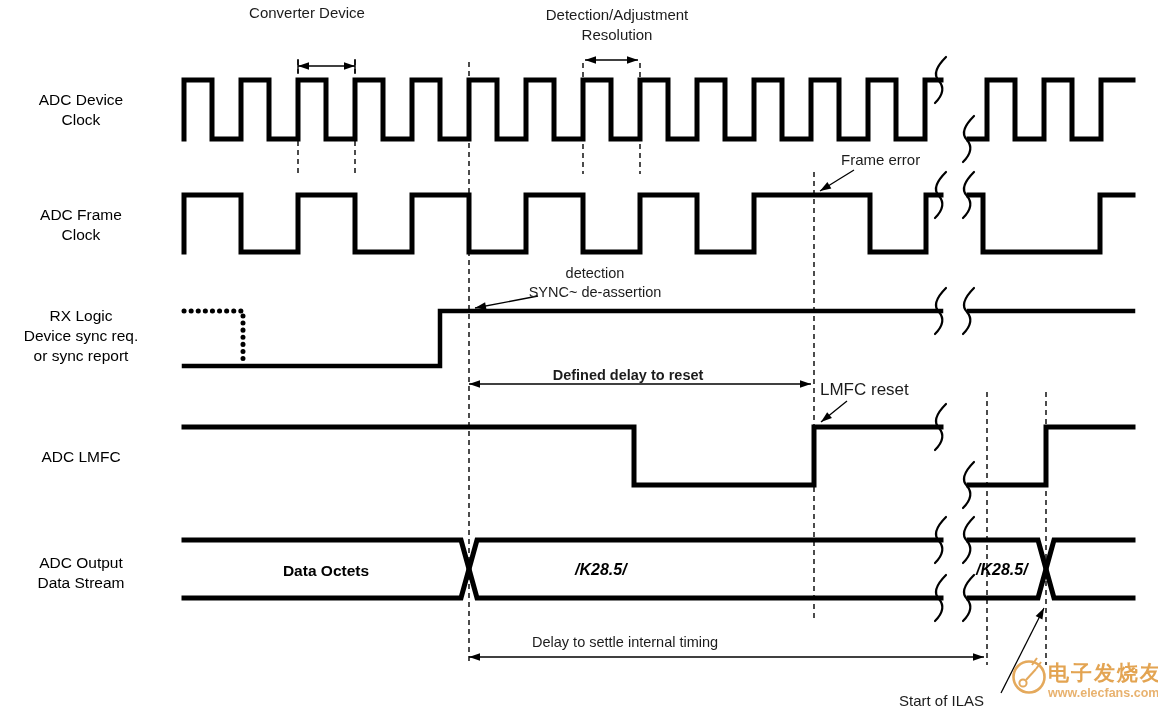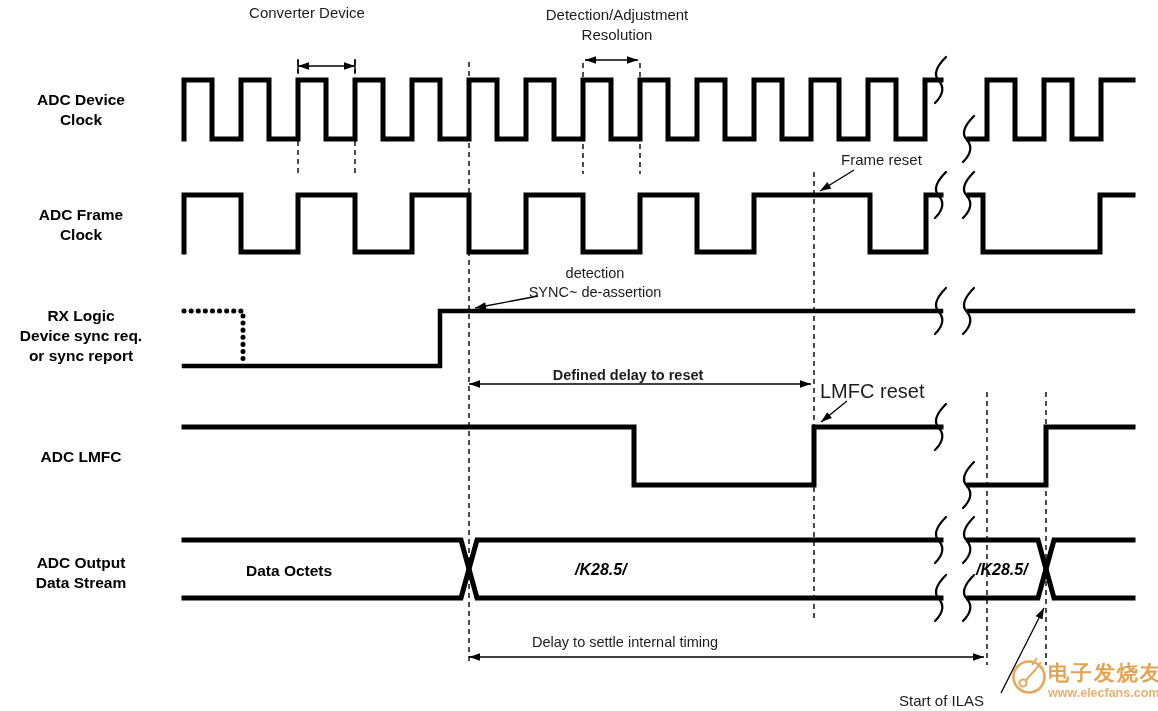--- a/index.html
+++ b/index.html
@@ -1,20 +1,20 @@
 <!DOCTYPE html>
 <html><head>
 <meta charset="utf-8">
 <style>
   html,body{margin:0;padding:0;background:#ffffff;}
   #stage{position:relative;width:1158px;height:711px;background:#ffffff;overflow:hidden;
          font-family:"Liberation Sans",sans-serif;}
   #diagram-svg{position:absolute;left:0;top:0;}
   .txt{position:absolute;color:#111;white-space:nowrap;}
-  .rowlabel{left:2px;width:158px;text-align:center;font-weight:bold;
+  .rowlabel{left:2px;width:158px;text-align:center;font-weight:normal;
             font-size:15.5px;line-height:20px;color:#000;}
   .annc{text-align:center;font-size:15px;line-height:20px;color:#1c1c1c;}
   .ann{font-size:14.5px;color:#1c1c1c;}
   .buslbl{font-weight:bold;font-size:15.5px;color:#000;}
   .k285{font-weight:bold;font-style:italic;font-size:16px;color:#000;}
   .wm-cn{font-weight:bold;font-size:21px;letter-spacing:2px;
          color:rgba(222,148,52,0.85);text-shadow:0 0 2px rgba(255,255,255,0.9);}
   .wm-url{font-size:12.5px;font-weight:bold;color:rgba(230,170,95,0.9);
           text-shadow:0 0 2px rgba(255,255,255,0.9);}
 </style>
@@ -110,29 +110,29 @@
   </div>
 
   <div class="txt annc" style="left:197px;top:3px;width:220px;">
     <div>Converter Device</div>
   </div>
   <div class="txt annc" style="left:507px;top:5px;width:220px;">
     <div>Detection/Adjustment</div>
     <div>Resolution</div>
   </div>
 
-  <div class="txt ann" style="left:841px;top:151px;font-size:15px;">Frame reset</div>
+  <div class="txt ann" style="left:841px;top:151px;font-size:15px;">Frame error</div>
   <div class="txt annc" style="left:495px;top:264px;width:200px;font-size:14.5px;line-height:19px;">
     <div>detection</div>
     <div>SYNC~ de-assertion</div>
   </div>
   <div class="txt ann" style="left:528px;top:367px;width:200px;text-align:center;font-weight:bold;">Defined delay to reset</div>
-  <div class="txt ann" style="left:820px;top:380px;font-size:20px;text-align:right;">LMFC reset</div>
+  <div class="txt ann" style="left:820px;top:380px;font-size:17px;text-align:right;">LMFC reset</div>
 
-  <div class="txt buslbl" style="left:246px;top:562px;width:160px;text-align:left;">Data Octets</div>
+  <div class="txt buslbl" style="left:246px;top:562px;width:160px;text-align:center;">Data Octets</div>
   <div class="txt k285" style="left:575px;top:561px;">/K28.5/</div>
   <div class="txt k285" style="left:976px;top:561px;">/K28.5/</div>
 
   <div class="txt ann" style="left:532px;top:634px;width:300px;text-align:left;">Delay to settle internal timing</div>
   <div class="txt ann" style="left:899px;top:692px;font-size:15px;">Start of ILAS</div>
 
   <div class="txt wm-cn" style="left:1048px;top:659px;">电子发烧友</div>
   <div class="txt wm-url" style="left:1048px;top:686px;">www.elecfans.com</div>
 
 </div>

